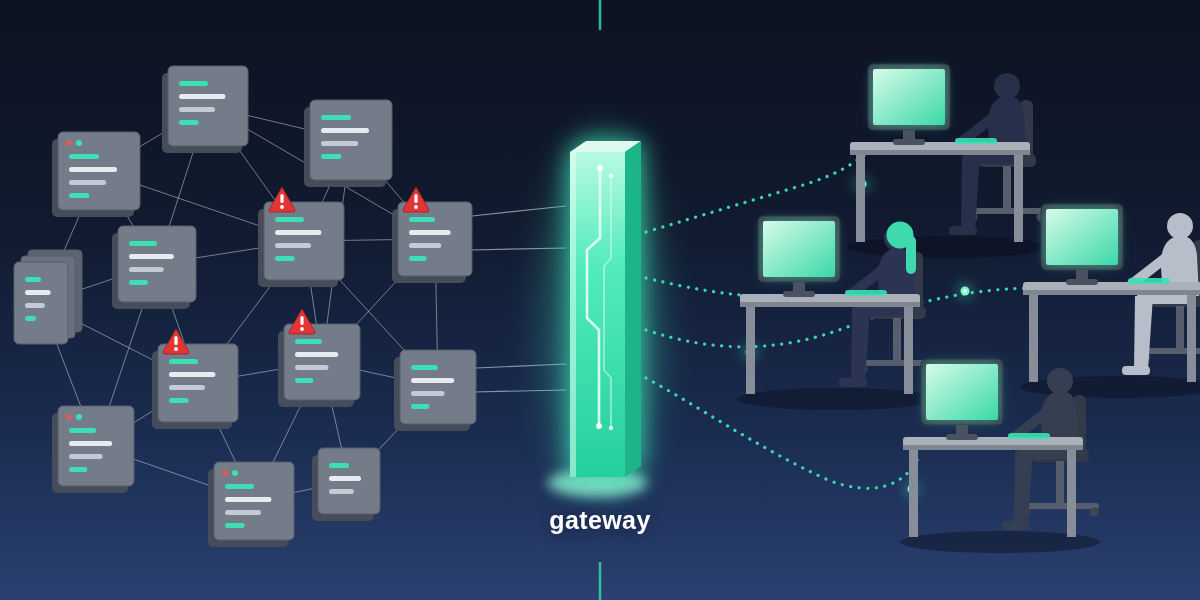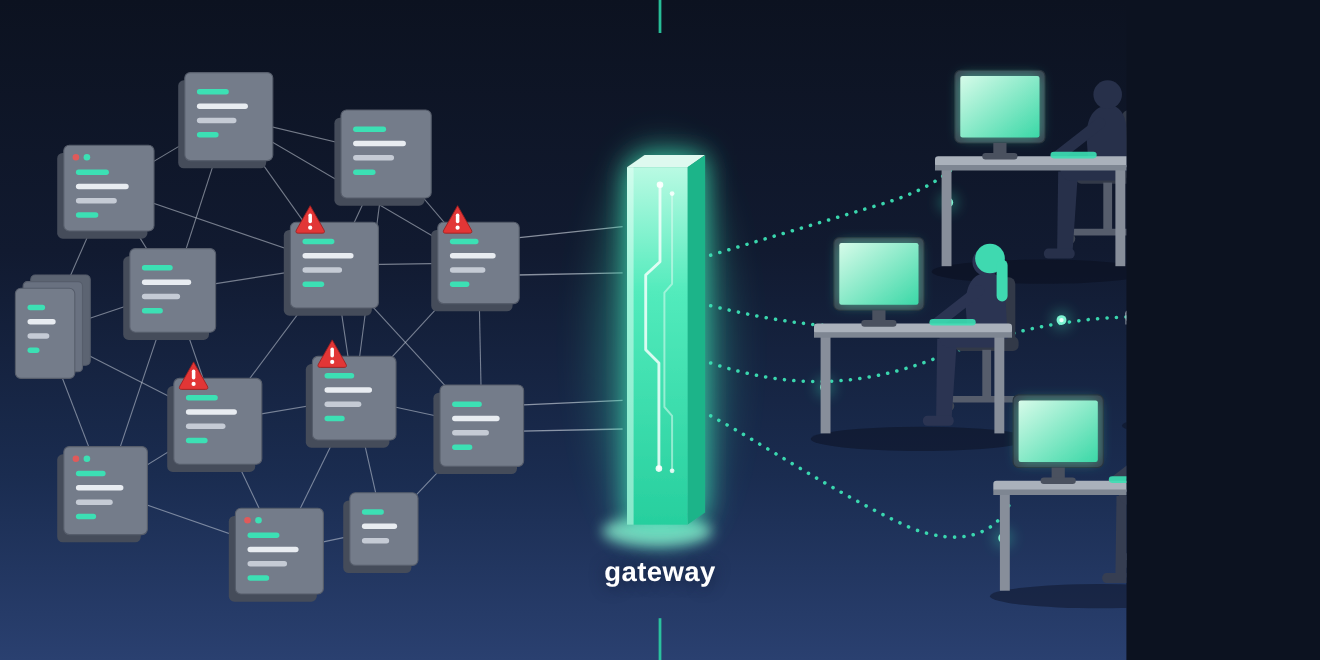--- a/index.html
+++ b/index.html
@@ -1,17 +1,17 @@
 <!DOCTYPE html>
 <html><head>
 <meta charset="utf-8">
 <style>
   html,body{margin:0;padding:0;background:#0c1220;}
   .scene{
-    position:relative;width:1024px;height:600px;overflow:hidden;
+    position:relative;width:1200px;height:600px;overflow:hidden;
     background:linear-gradient(180deg,#0c1220 0%,#111a30 38%,#1a2c50 72%,#2a4070 100%);
     font-family:"Liberation Sans",sans-serif;
   }
   svg{position:absolute;left:0;top:0;display:block;}
   .gateway-label{
     position:absolute;left:600px;top:506px;transform:translateX(-50%);
     font-family:"Liberation Sans",sans-serif;font-weight:700;font-size:25px;
     color:#ffffff;letter-spacing:.4px;text-shadow:0 0 14px rgba(20,30,55,.8);
   }
 </style>

